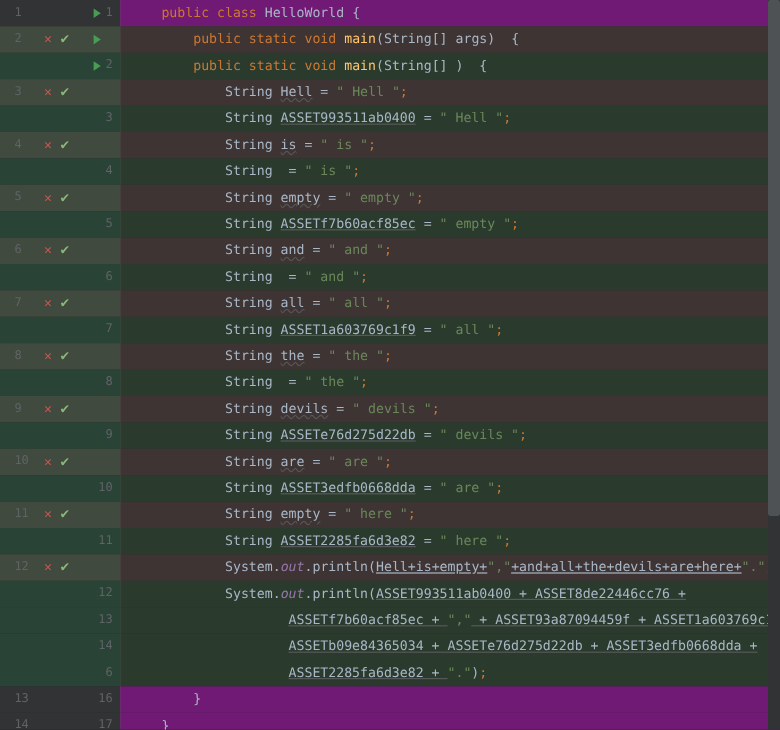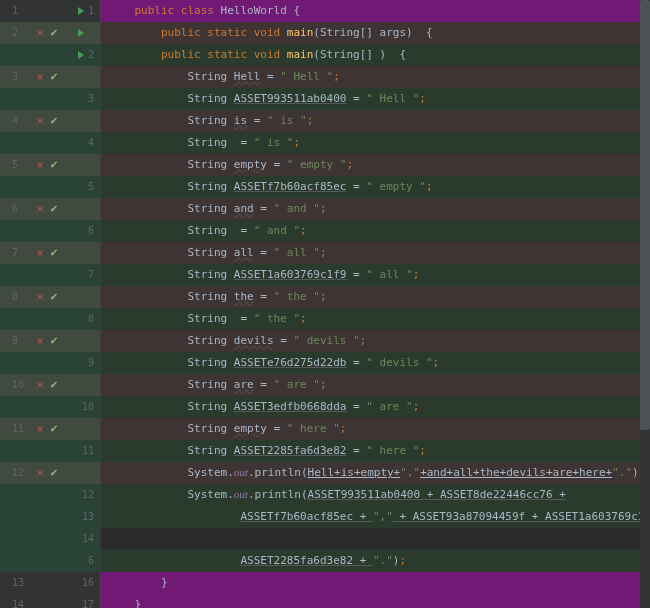--- a/index.html
+++ b/index.html
@@ -122,21 +122,21 @@
   
   .kw   { color: #cc7832; }
   .cls  { color: #a9b7c6; }
   .mth  { color: #ffc66d; }
   .str  { color: #6a8759; }
   .var  { color: #a9b7c6; text-decoration: underline; }
   .param{ color: #a9b7c6; }
   .op   { color: #a9b7c6; }
   .semi { color: #cc7832; }
   .sys  { color: #a9b7c6; text-align: right; }
-  .out  { color: #9876aa; font-style: italic; font-family: Liberation Serif, serif;}
+  .out  { color: #9876aa; font-style: italic;}
   .println { color: #a9b7c6; }
   .underline { text-decoration-style: wavy; text-decoration-color: #555; text-decoration-thickness: 0.5px;}
   .asset { color: #a9b7c6; text-decoration: underline; text-decoration-color: #585858; text-decoration-thickness: 0.6px; }
   .hl12 { background: #3a3a2f; }
   .scroll-track {
     position: absolute;
     right: 0;
     top: 0;
     width: 10px;
     height: 100%;
@@ -398,20 +398,21 @@
           <div class="diff-strip-left"></div>
           <span class="lnum">13</span>
         </div>
         <div class="code"><span>                    </span><span class="asset">ASSETf7b60acf85ec + </span><span class="str">","</span><span class="asset"> + ASSET93a87094459f + ASSET1a603769c1f9 +</span></div>
       </div>
       <div class="row diff-add">
         <div class="gutter">
           <div class="diff-strip-left"></div>
           <span class="lnum">14</span>
         </div>
+        <div class="code"><span>                    </span><span class="asset">ASSETb09e84365034 + ASSETe76d275d22db + ASSET3edfb0668dda +</span></div>
       </div>
       <div class="row diff-add">
         <div class="gutter">
           <div class="diff-strip-left"></div>
           <span class="lnum">6</span>
         </div>
         <div class="code"><span>                    </span><span class="asset">ASSET2285fa6d3e82 + </span><span class="str">"."</span><span class="op">)</span><span class="semi">;</span></div>
       </div>
       <div class="row diff-none">
         <div class="gutter">

